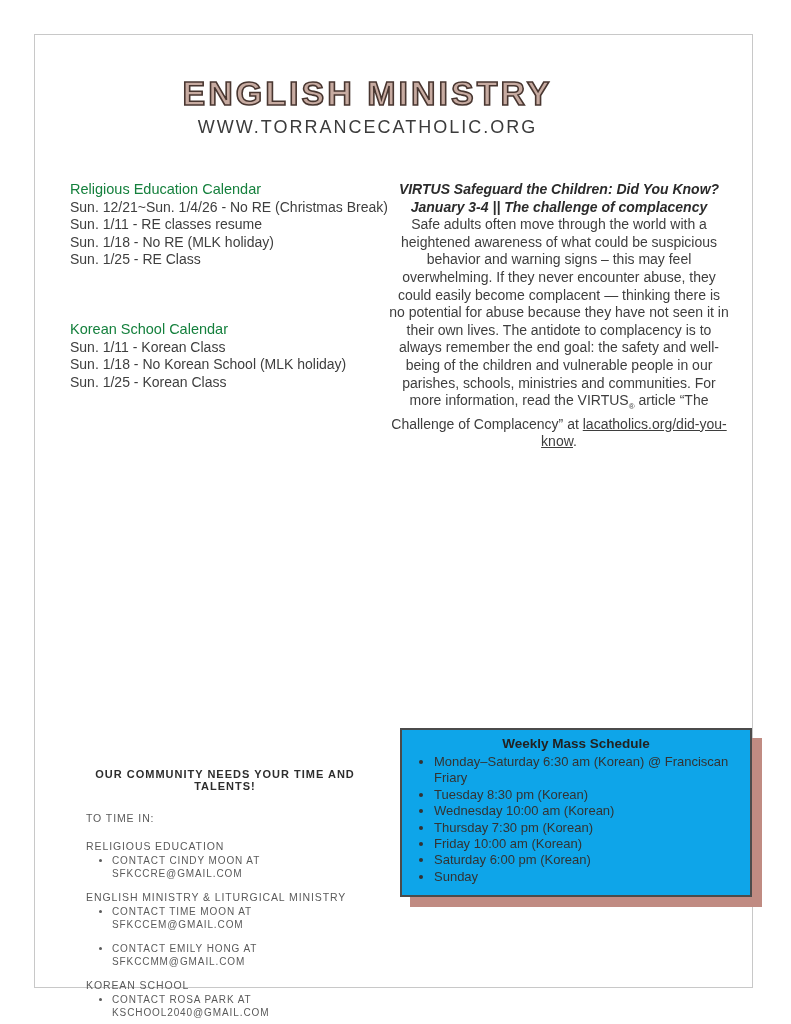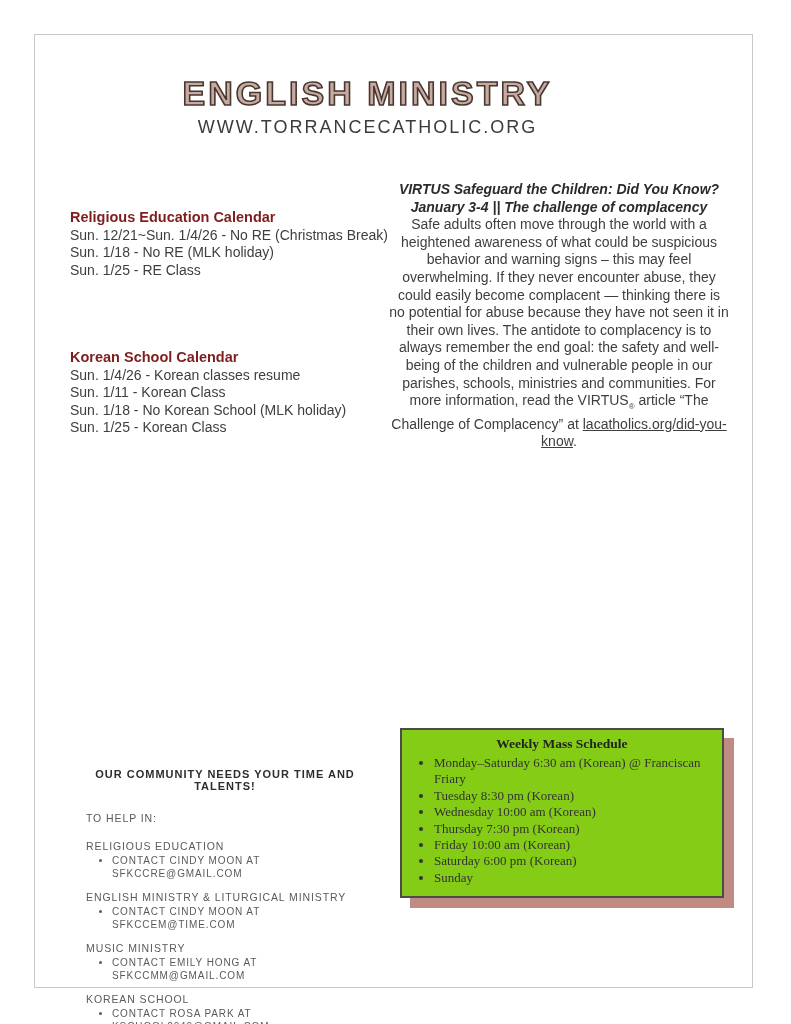--- a/index.html
+++ b/index.html
@@ -37,23 +37,22 @@
     margin-top: 7px;
     font-size: 18px;
     letter-spacing: 2px;
     color: #3b3b3b;
   }
   
   .cal-block { position: absolute; left: 70px; width: 330px; }
   .cal-re { top: 181px; }
   .cal-ks { top: 321px; }
   .cal-heading {
-    font-size: 14.5px; font-weight: 700; color: #7f1d1d;
+    font-size: 14.5px; font-weight: 400; color: #15803d;
     line-height: 17.6px;
-    margin-top: 28px;
   }
   .cal-line { font-size: 14px; line-height: 17.6px; color: #3e3e3e; }
   
   .virtus {
     position: absolute; left: 389px; top: 181px; width: 340px;
     text-align: center;
     font-size: 14px; line-height: 17.6px; color: #3e3e3e;
   }
   .virtus-heading { font-weight: 700; color: #2b2b2b; font-style: italic; }
   .virtus sub { font-size: 8px; }
@@ -72,26 +71,25 @@
     width: 290px; margin-left: -6px;
     margin-bottom: 20px;
   }
   .volunteer-sub { margin-bottom: 16px; }
   .vol-section { margin-bottom: 11px; }
   .vol-label { line-height: 13px; margin-bottom: 1px; }
   .vol-contacts { list-style: disc; padding-left: 26px; }
   .vol-contacts li { line-height: 13px; font-size: 10px; }
   
   .mass-box {
-    position: absolute; left: 400px; top: 728px; width: 324px;
-    background: #84cc16;
+    position: absolute; left: 400px; top: 728px; width: 352px;
+    background: #0ea5e9;
     border: 2px solid var(--box-border, #4b4b4b);
     box-shadow: 10px 10px 0 0 var(--box-shadow, #c08b82);
     padding: 6px 10px 10px 10px;
-    font-family: Liberation Serif, serif;
   }
   .mass-heading {
     text-align: center; font-weight: 700;
     font-size: 13.5px; color: #222;
     margin-bottom: 3px;
   }
   .mass-list { list-style: disc; padding-left: 22px; color: #333; }
   .mass-list li { font-size: 13px; line-height: 16.4px; }
   .mass-sublist { list-style: circle; padding-left: 50px; color: #333; }
   .mass-sublist li { font-size: 13px; line-height: 16.4px; }
@@ -103,59 +101,58 @@
 
 <div class="header">
   <div class="page-title">ENGLISH MINISTRY</div>
   <div class="page-subtitle">WWW.TORRANCECATHOLIC.ORG</div>
 </div>
 
 <div class="cal-block cal-re">
   <div class="cal-heading">Religious Education Calendar</div>
   <div>
       <div class="cal-line">Sun. 12/21~Sun. 1/4/26 - No RE (Christmas Break)</div>
+      <div class="cal-line">Sun. 1/11 - RE classes resume</div>
       <div class="cal-line">Sun. 1/18 - No RE (MLK holiday)</div>
       <div class="cal-line">Sun. 1/25 - RE Class</div>
     </div>
 </div>
 
 <div class="cal-block cal-ks">
   <div class="cal-heading">Korean School Calendar</div>
   <div>
-      <div class="cal-line">Sun. 1/4/26 - Korean classes resume</div>
       <div class="cal-line">Sun. 1/11 - Korean Class</div>
       <div class="cal-line">Sun. 1/18 - No Korean School (MLK holiday)</div>
       <div class="cal-line">Sun. 1/25 - Korean Class</div>
     </div>
 </div>
 
 <div class="virtus">
   <div class="virtus-heading">VIRTUS Safeguard the Children: Did You Know?</div>
   <div class="virtus-heading">January 3-4 || The challenge of complacency</div>
   <div><span>Safe adults often move through the world with a heightened awareness of what could be suspicious behavior and warning signs – this may feel overwhelming. If they never encounter abuse, they could easily become complacent — thinking there is no potential for abuse because they have not seen it in their own lives. The antidote to complacency is to always remember the end goal: the safety and well-being of the children and vulnerable people in our parishes, schools, ministries and communities. For more information, read the VIRTUS</span><sub>®</sub><span> article “The Challenge of Complacency” at </span><span class="virtus-link">lacatholics.org/did-you-know</span><span>.</span></div>
 </div>
 
 <div class="volunteer">
   <div class="volunteer-heading">OUR COMMUNITY NEEDS YOUR TIME AND TALENTS!</div>
-  <div class="volunteer-sub">TO HELP IN:</div>
+  <div class="volunteer-sub">TO TIME IN:</div>
   <div>
       <div class="vol-section">
       <div class="vol-label">RELIGIOUS EDUCATION</div>
       <ul class="vol-contacts">
         <li>CONTACT CINDY MOON AT SFKCCRE@GMAIL.COM</li>
       </ul>
     </div>
       <div class="vol-section">
       <div class="vol-label">ENGLISH MINISTRY &amp; LITURGICAL MINISTRY</div>
       <ul class="vol-contacts">
-        <li>CONTACT CINDY MOON AT SFKCCEM@TIME.COM</li>
+        <li>CONTACT TIME MOON AT SFKCCEM@GMAIL.COM</li>
       </ul>
     </div>
       <div class="vol-section">
-      <div class="vol-label">MUSIC MINISTRY</div>
       <ul class="vol-contacts">
         <li>CONTACT EMILY HONG AT SFKCCMM@GMAIL.COM</li>
       </ul>
     </div>
       <div class="vol-section">
       <div class="vol-label">KOREAN SCHOOL</div>
       <ul class="vol-contacts">
         <li>CONTACT ROSA PARK AT KSCHOOL2040@GMAIL.COM</li>
       </ul>
     </div>

